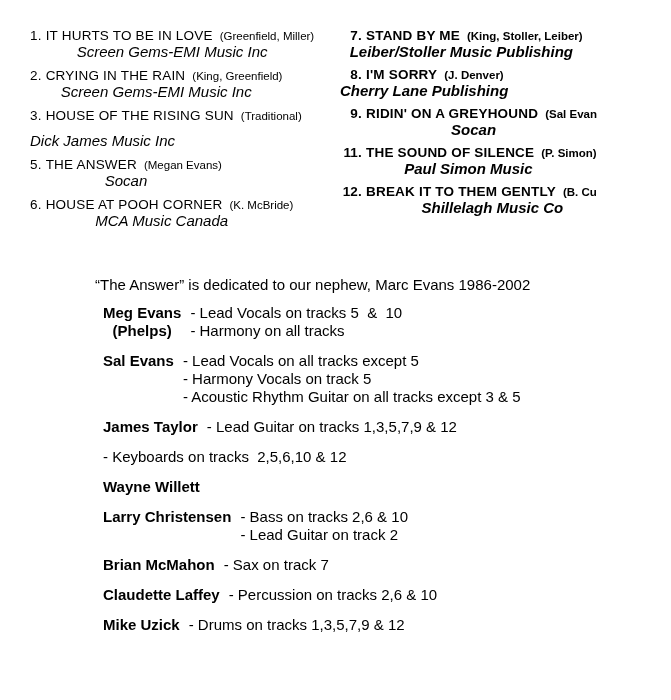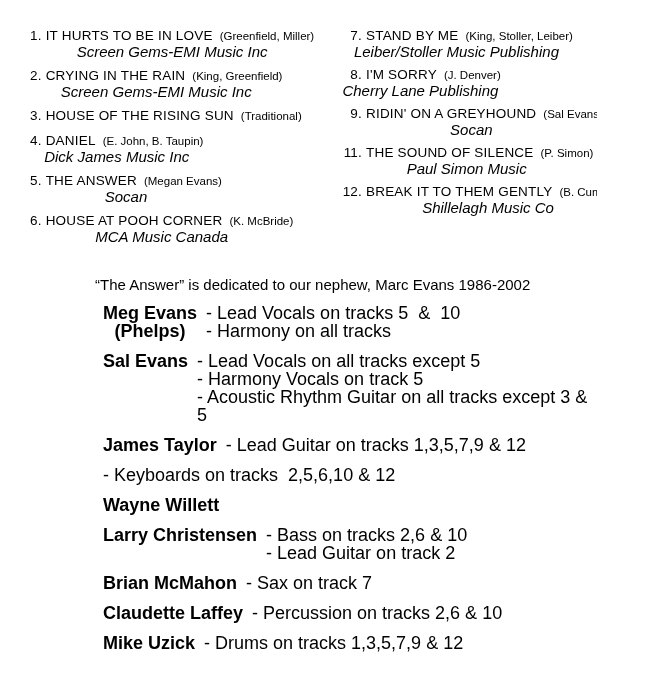--- a/index.html
+++ b/index.html
@@ -18,21 +18,21 @@
     position: absolute;
     top: 28px;
     left: 30px;
     display: flex;
     align-items: flex-start;
   }
   .col-left  { flex: 0 0 310px; width: 310px; }
   .col-right { flex: 0 0 auto; }
 
   .track { display: table; margin-bottom: 9px; }
-  .col-right .track { margin-bottom: 8px; }
+  .col-right .track { margin-bottom: 8px; font-weight: bold; }
 
   .tline {
     white-space: nowrap;
     font-size: 13.5px;
     line-height: 16px;
     letter-spacing: 0.2px;
   }
   .num { margin-right: 4px; }
   .col-right .num { display: inline-block; width: 22px; text-align: right; }
   .wri { font-size: 11.5px; letter-spacing: 0; margin-left: 7px; }
@@ -55,21 +55,21 @@
   
   .credits {
     position: absolute;
     top: 304px;
     left: 103px;
   }
   .credit {
     display: flex;
     align-items: flex-start;
     margin-bottom: 12px;
-    font-size: 18px;
+    font-size: 15px;
     line-height: 18px;
   }
   .cname {
     font-weight: bold;
     margin-right: 9px;
     text-align: center;
     white-space: nowrap;
   }
   .croles .role { white-space: pre-wrap; }
 </style>
@@ -87,21 +87,20 @@
       </div>
       <div class="track">
         <div class="tline"><span class="num">2.</span><span class="ttl">CRYING IN THE RAIN</span><span class="wri">(King, Greenfield)</span></div>
         <div class="pub">Screen Gems-EMI Music Inc</div>
       </div>
       <div class="track">
         <div class="tline"><span class="num">3.</span><span class="ttl">HOUSE OF THE RISING SUN</span><span class="wri">(Traditional)</span></div>
         <div class="pub"></div>
       </div>
       <div class="track">
-        <div class="tline"><span class="num">4.</span><span class="ttl">DANIEL</span><span class="wri">(E. John, B. Taupin)</span></div>
         <div class="pub">Dick James Music Inc</div>
       </div>
       <div class="track">
         <div class="tline"><span class="num">5.</span><span class="ttl">THE ANSWER</span><span class="wri">(Megan Evans)</span></div>
         <div class="pub">Socan</div>
       </div>
       <div class="track">
         <div class="tline"><span class="num">6.</span><span class="ttl">HOUSE AT POOH CORNER</span><span class="wri">(K. McBride)</span></div>
         <div class="pub">MCA Music Canada</div>
       </div>

